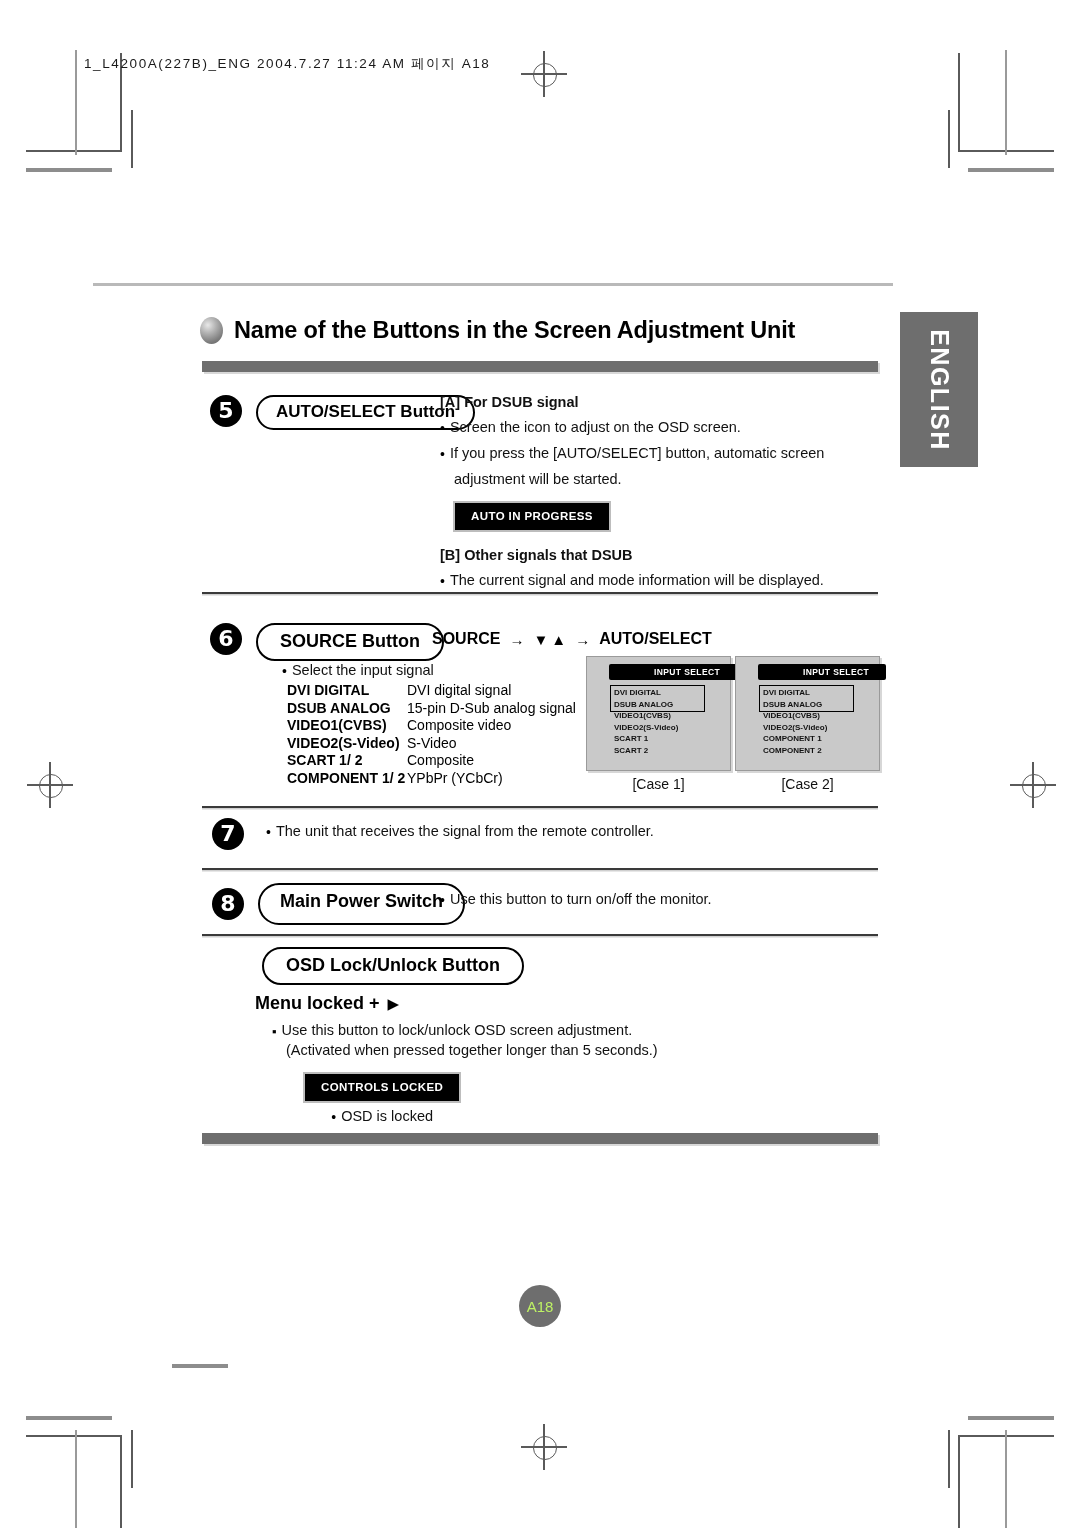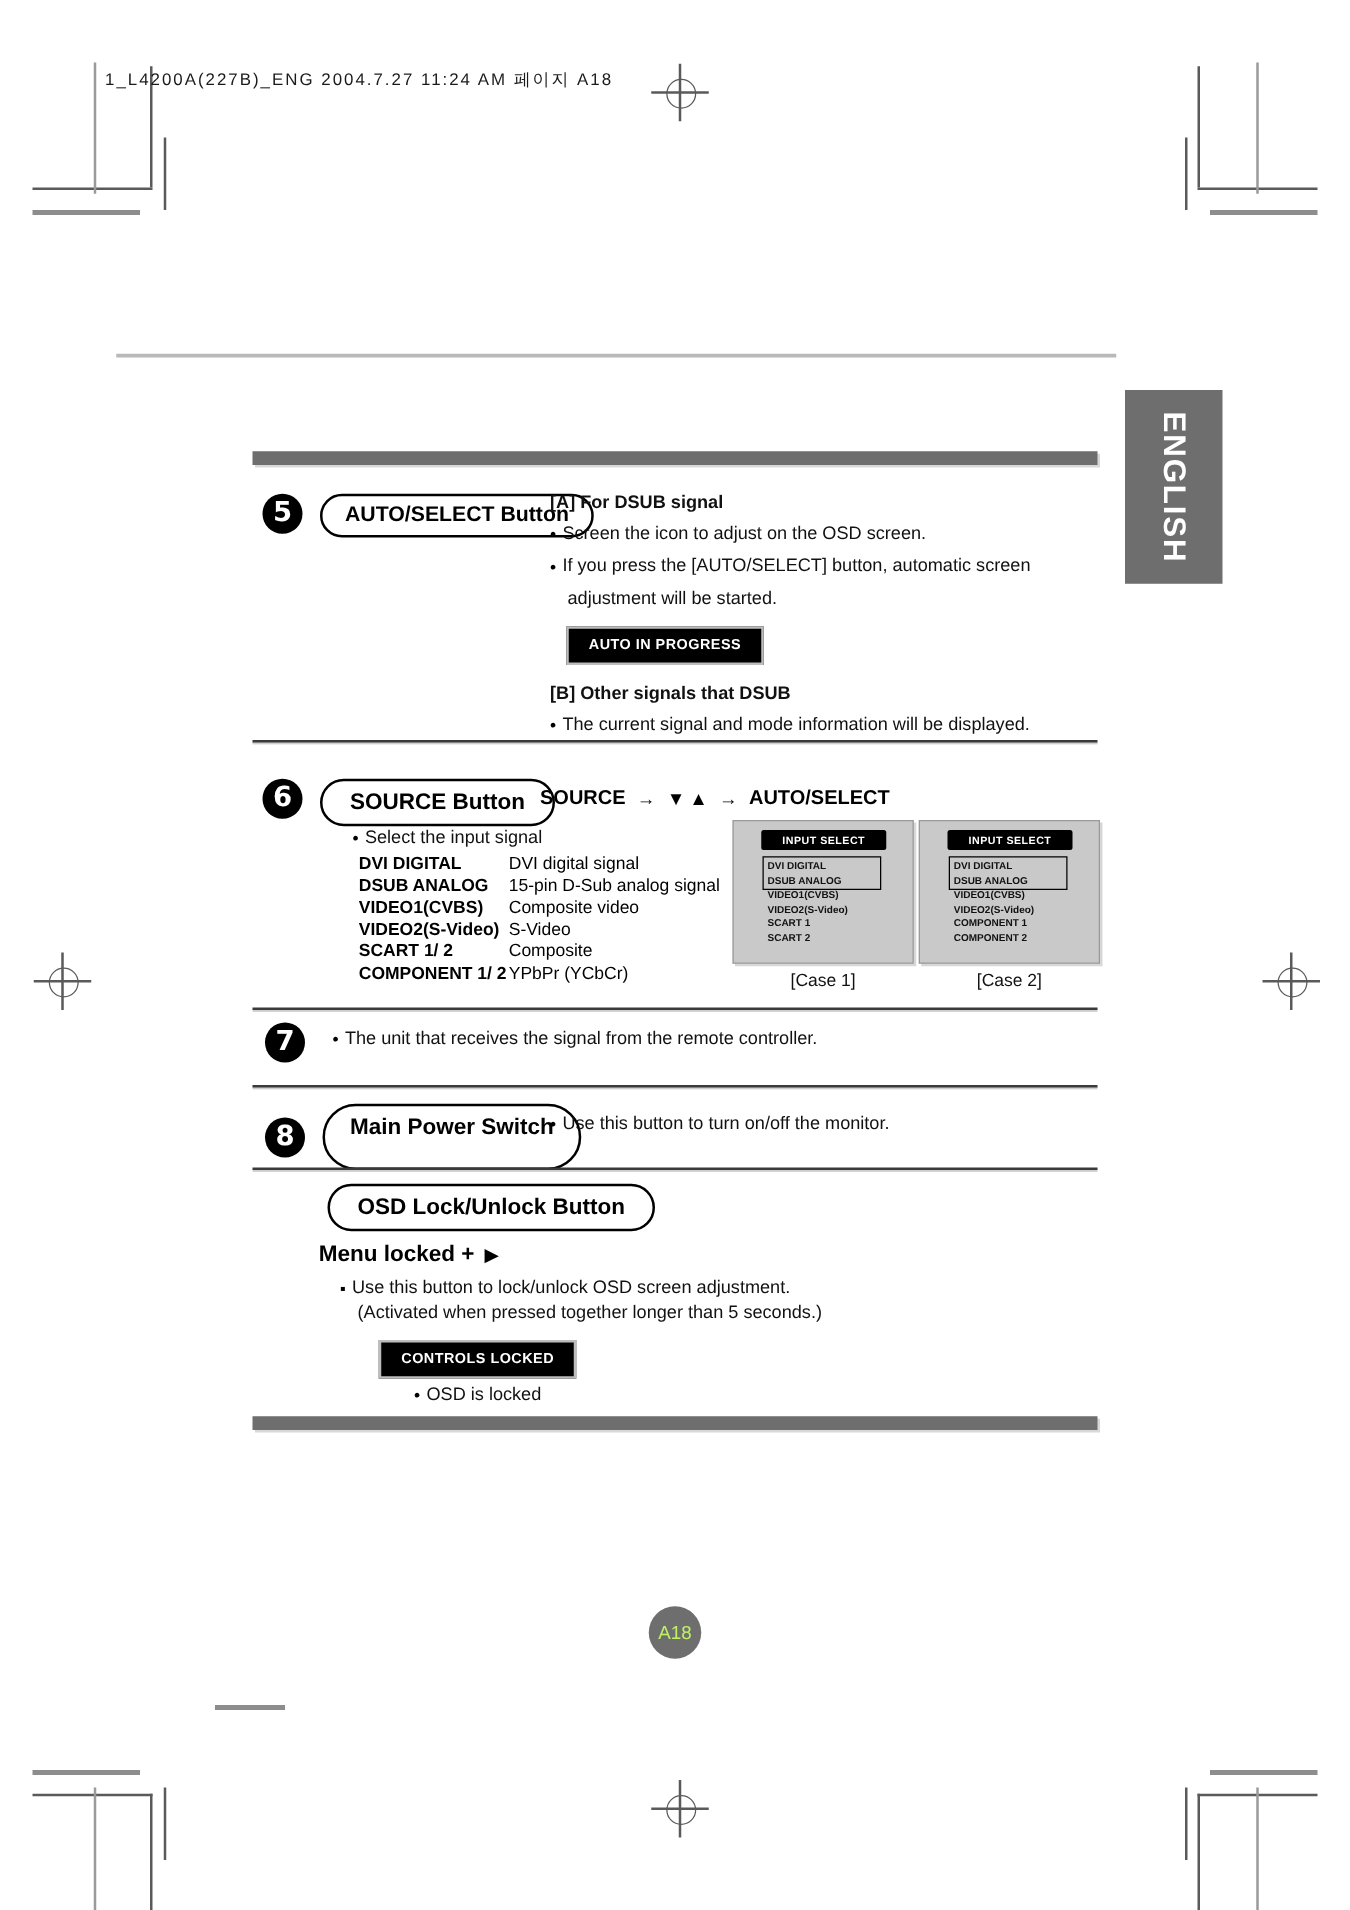--- a/index.html
+++ b/index.html
@@ -192,20 +192,21 @@
     width: 100px; height: 16px;
     background: #000;
     color: #fff;
     font-size: 8.5px;
     font-weight: bold;
     letter-spacing: 0.4px;
     display: flex;
     align-items: center;
     justify-content: center;
     border-radius: 2px;
+    padding-left: 28px;
   }
   .osd-screen .list {
     position: absolute;
     left: 27px; top: 30px;
     display: flex;
     flex-direction: column;
   }
   .osd-screen .list .it {
     font-size: 8px;
     font-weight: bold;
@@ -301,20 +302,24 @@
     <div class="ring"></div>
   </div>
 </div>
 
 <div class="slug">1_L4200A(227B)_ENG  2004.7.27  11:24 AM 페이지  A18</div>
 
 <div class="page">
 
   <div class="top-rule"></div>
 
+  <div class="title-wrap">
+    <div class="title-bullet"></div>
+    <div class="title-text">Name of the Buttons in the Screen Adjustment Unit</div>
+  </div>
   <div class="title-bar"></div>
 
   <div class="lang-tab">
     <span>ENGLISH</span>
   </div>
 
   <div class="sec" style="left:210px;top:395px;">
     <div style="display:flex;align-items:flex-start;gap:14px;">
       <div class="num-badge">5</div>
       <div class="pill">AUTO/SELECT Button</div>
@@ -432,21 +437,21 @@
   <div class="bullet-line" style="position:absolute;left:266px;top:823px;">
     <span class="dot"></span>
     <span class="bodytxt">The unit that receives the signal from the remote controller.</span>
   </div>
 
   <div class="divider" style="left:202px;top:868px;width:676px;"></div>
 
   <div class="sec" style="left:212px;top:883px;">
     <div style="display:flex;align-items:center;gap:14px;">
       <div class="num-badge">8</div>
-      <div class="pill" style="font-size:18px;padding:6px 20px 22px;">Main Power Switch</div>
+      <div class="pill" style="font-size:18px;padding:6px 20px 11px;">Main Power Switch</div>
     </div>
   </div>
   <div class="bullet-line" style="position:absolute;left:440px;top:891px;">
     <span class="dot"></span>
     <span class="bodytxt">Use this button to turn on/off the monitor.</span>
   </div>
 
   <div class="divider" style="left:202px;top:934px;width:676px;"></div>
 
   <div class="sec" style="left:262px;top:947px;">

